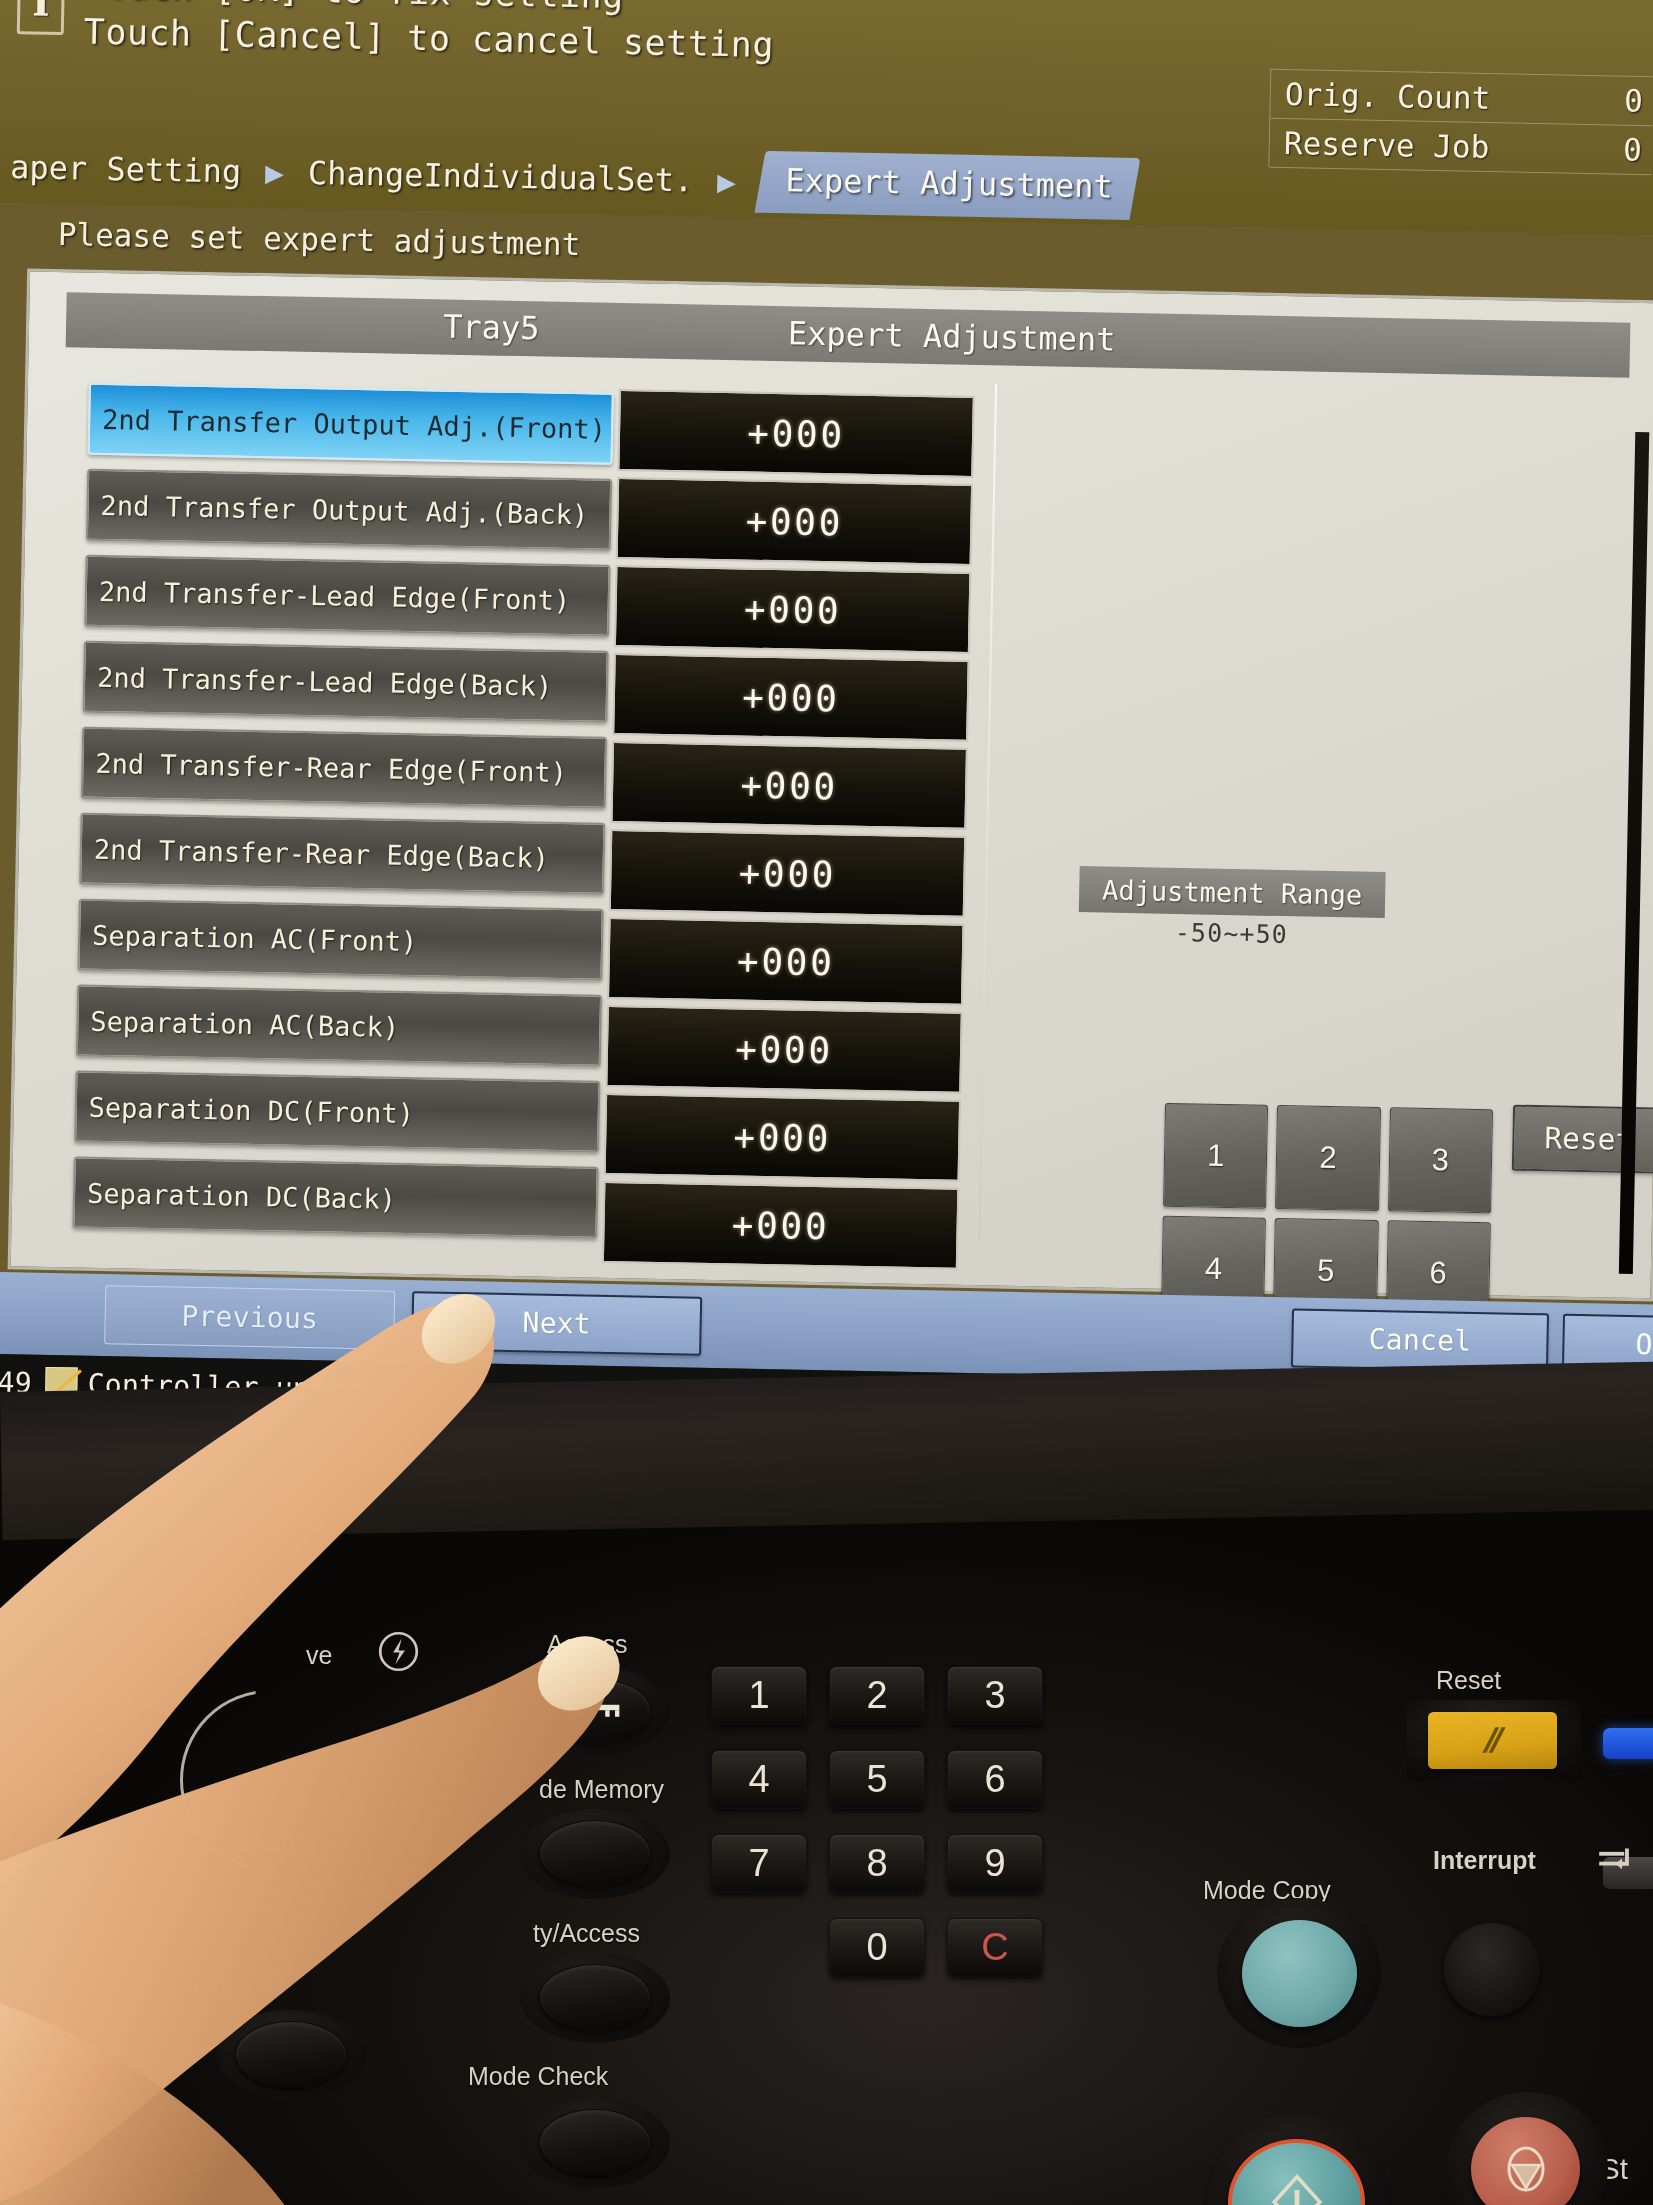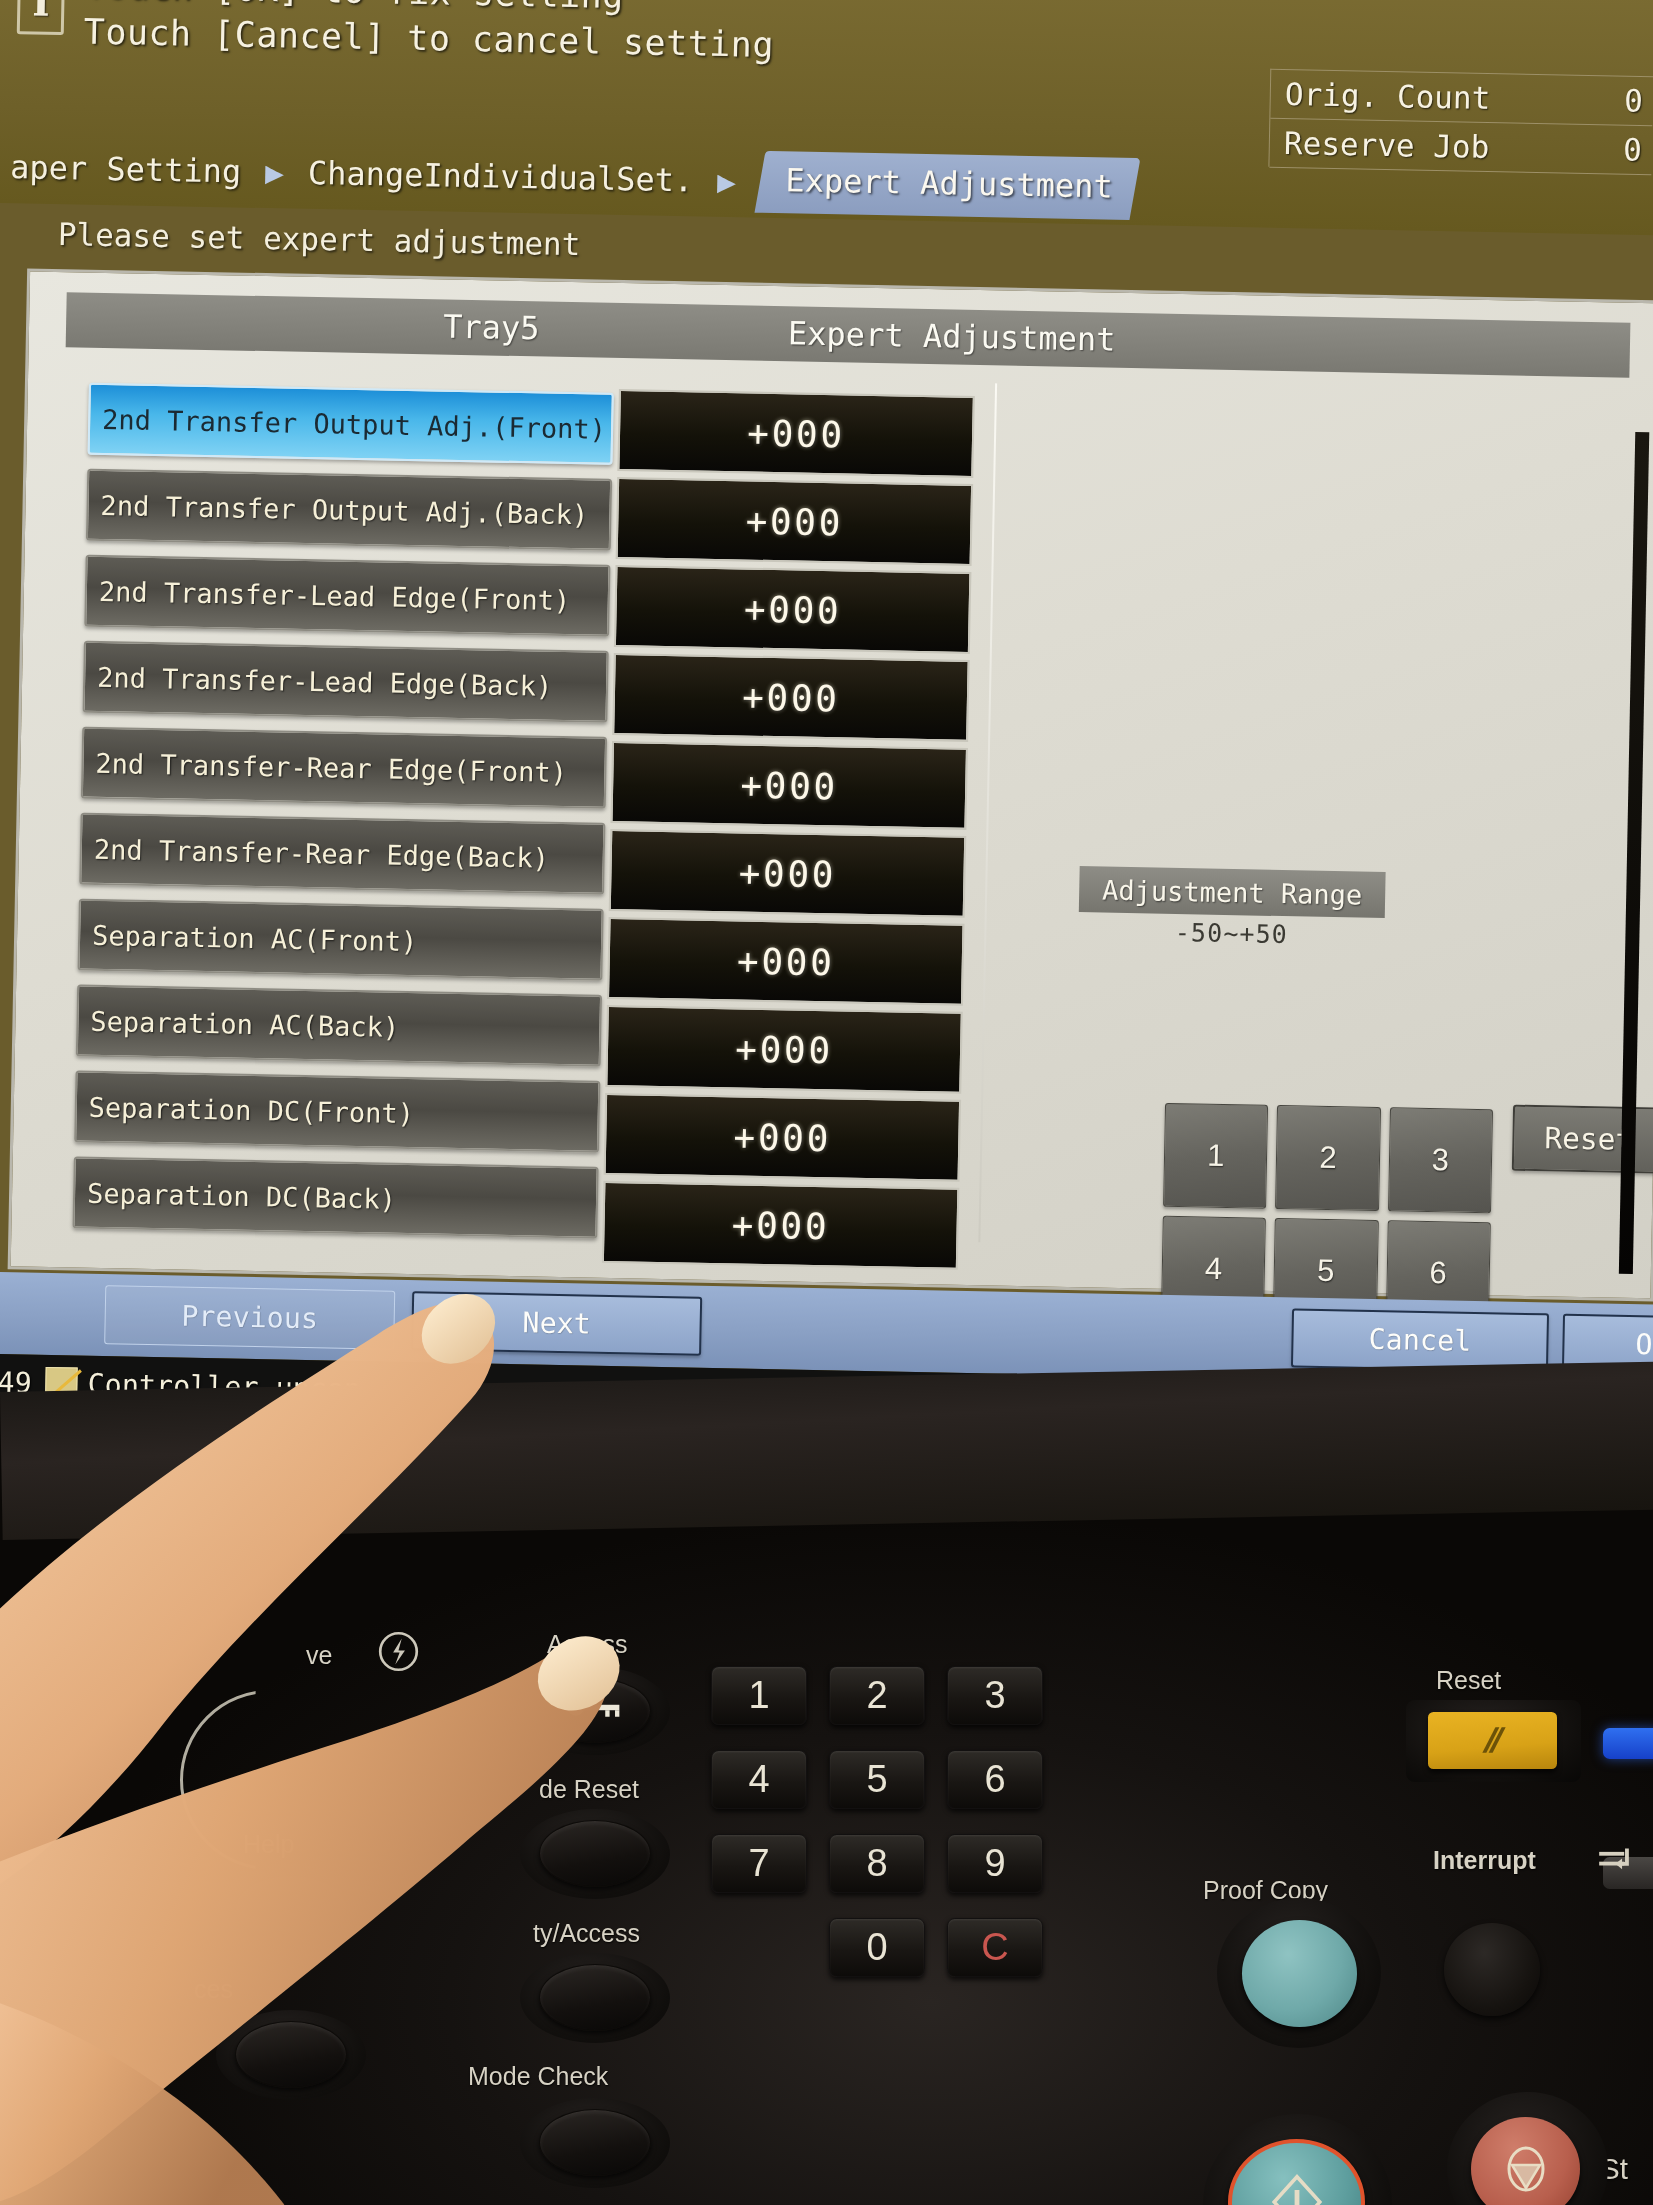--- a/index.html
+++ b/index.html
@@ -535,21 +535,21 @@
     <div class="hw-well" style="left:520px; top:119px; width:150px; height:88px;"></div>
     <div class="hw-oval" style="left:539px; top:130px; width:112px; height:65px;"></div>
     <svg class="hw-key-icon" style="left:566px; top:147px;" viewBox="0 0 110 46">
       <circle cx="18" cy="23" r="15" fill="#ece7d8"></circle>
       <circle cx="18" cy="23" r="6" fill="#16130f"></circle>
       <rect x="28" y="18" width="70" height="10" fill="#ece7d8"></rect>
       <rect x="72" y="28" width="8" height="12" fill="#ece7d8"></rect>
       <rect x="90" y="28" width="8" height="12" fill="#ece7d8"></rect>
     </svg>
 
-    <div class="hw-label" style="left:539px; top:227px;">de Reset</div>
+    <div class="hw-label" style="left:539px; top:227px;">de Memory</div>
     <div class="hw-well" style="left:520px; top:261px; width:150px; height:90px;"></div>
     <div class="hw-oval" style="left:539px; top:272px; width:112px; height:67px;"></div>
 
     <div class="hw-label" style="left:533px; top:371px;">ty/Access</div>
     <div class="hw-well" style="left:520px; top:405px; width:150px; height:90px;"></div>
     <div class="hw-oval" style="left:539px; top:416px; width:112px; height:67px;"></div>
 
     <div class="hw-label" style="left:468px; top:514px;">Mode Check</div>
     <div class="hw-well" style="left:520px; top:550px; width:150px; height:90px;"></div>
     <div class="hw-oval" style="left:539px; top:561px; width:112px; height:67px;"></div>
@@ -594,21 +594,21 @@
 
     <div class="hw-label" style="left:1433px; top:298px;font-weight:bold;">Interrupt</div>
     <svg style="position:absolute; left:1597px; top:295px; width:49px; height:33px;" viewBox="0 0 90 60">
       <rect x="4" y="16" width="46" height="7" fill="#d6d0c0"></rect>
       <rect x="4" y="34" width="46" height="7" fill="#d6d0c0"></rect>
       <path d="M55 10 L55 38 L38 38" stroke="#d6d0c0" stroke-width="7" fill="none"></path>
       <path d="M46 28 L34 38 L46 48 Z" fill="#d6d0c0"></path>
     </svg>
     <div class="interrupt-btn"></div>
 
-    <div class="hw-label" style="left:1203px; top:328px;">Proof Copy</div>
+    <div class="hw-label" style="left:1203px; top:328px;">Mode Copy</div>
     <div class="hw-well" style="left:1217px; top:350px; width:164px; height:150px;"></div>
     <div class="proof-btn"></div>
 
     <div class="hw-label" style="left:1600px; top:604px; font-size:29.5px;">St</div>
     <div class="hw-well" style="left:1447px; top:544px; width:161px; height:153px;"></div>
     <div class="stop-btn">
       <svg viewBox="0 0 100 100">
         <ellipse cx="50" cy="50" rx="34" ry="42" fill="none" stroke="#e8ddc4" stroke-width="6"></ellipse>
         <path d="M22 42 L78 42 L50 88 Z" fill="#d8b9a2" stroke="#e8ddc4" stroke-width="5"></path>
       </svg>

